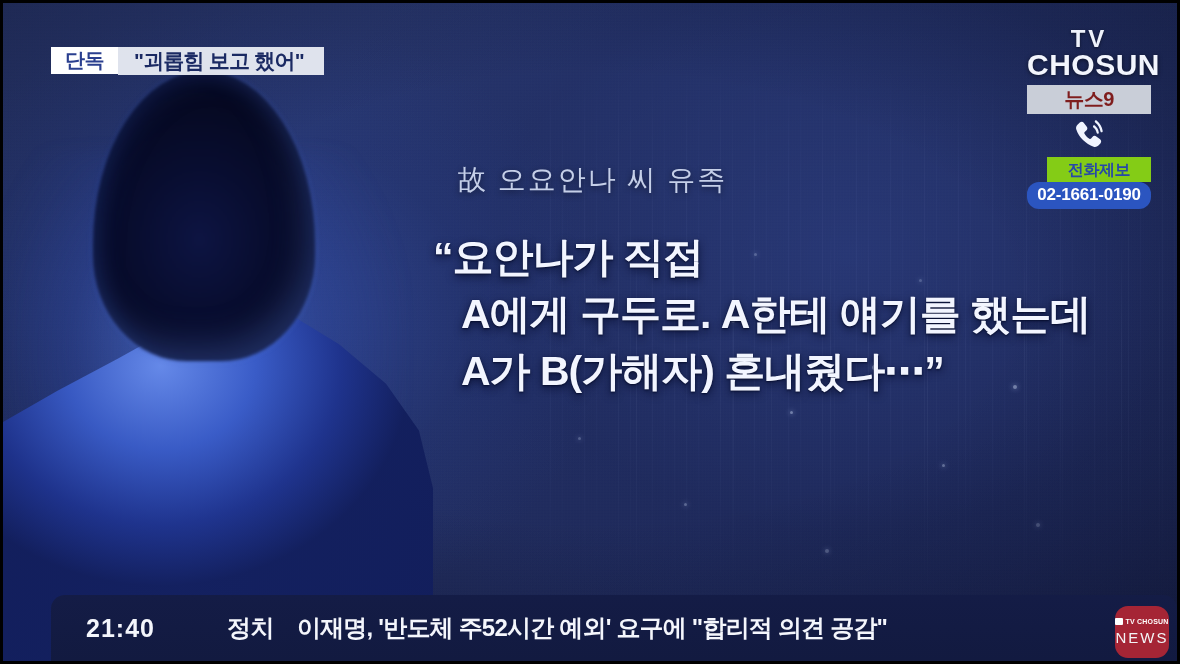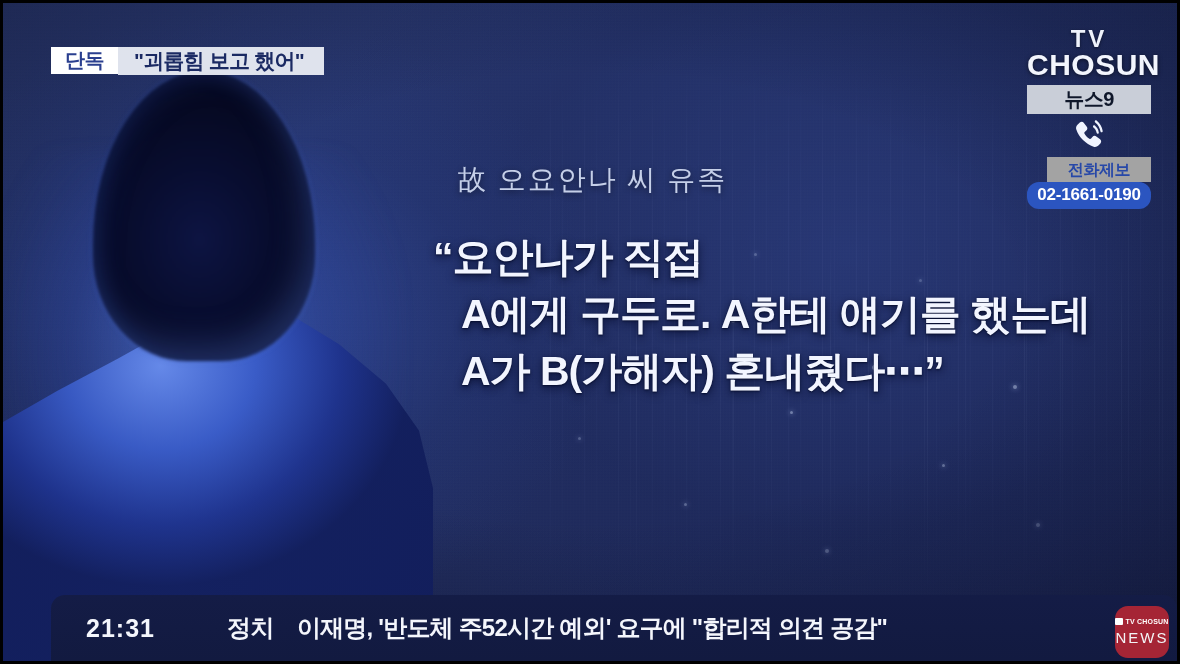--- a/index.html
+++ b/index.html
@@ -136,31 +136,31 @@
     color:#eef2fb;font-size:24px;font-weight:700;letter-spacing:3px;
     line-height:20px;text-shadow:0 1px 3px rgba(0,0,0,.5);
   }
   .brand-chosun{
     color:#f2f5fd;font-size:30px;font-weight:700;letter-spacing:0.5px;
     line-height:32px;text-shadow:0 1px 4px rgba(0,0,0,.55);
   }
   .brand-news9{
     margin-top:4px;
     background:#c9ced8;
-    color:#0f172a;
+    color:#7f1d1d;
     font-size:20px;font-weight:700;letter-spacing:-0.5px;
     line-height:26px;
     padding:1px 0 2px;
   }
   .tipline{
     position:absolute;right:26px;top:112px;width:124px;text-align:center;
   }
   .tip-icon{height:42px;display:flex;align-items:center;justify-content:center;}
   .tip-label{
-    background:#a3a3a3;color:#2748a8;
+    background:#84cc16;color:#2748a8;
     font-size:16px;font-weight:700;letter-spacing:-0.4px;
     line-height:21px;padding:2px 8px;margin-left:20px;
   }
   .tip-number{
     background:#2b55c0;color:#ffffff;
     font-size:17px;font-weight:700;letter-spacing:-0.2px;
     line-height:22px;padding:2px 0 3px;border-radius:12px;
   }
 
   
@@ -281,21 +281,21 @@
 
   <div class="speaker">故 오요안나 씨 유족</div>
 
   <div class="quote">
     <div class="q-l1">“요안나가 직접</div>
     <div class="q-l3">A에게 구두로. A한테 얘기를 했는데</div>
     <div class="q-l4">A가 B(가해자) 혼내줬다⋯”</div>
   </div>
 
   <div class="ticker">
-    <div class="ticker-time">21:31</div>
+    <div class="ticker-time">21:40</div>
     <div class="ticker-cat">정치</div>
     <div class="ticker-text">이재명, '반도체 주52시간 예외' 요구에 "합리적 의견 공감"</div>
   </div>
 
   <div class="news-logo">
     <div class="news-logo-top">
       <span class="news-logo-mark"></span>
       <span>TV CHOSUN</span>
     </div>
     <div class="news-logo-word">NEWS</div>

